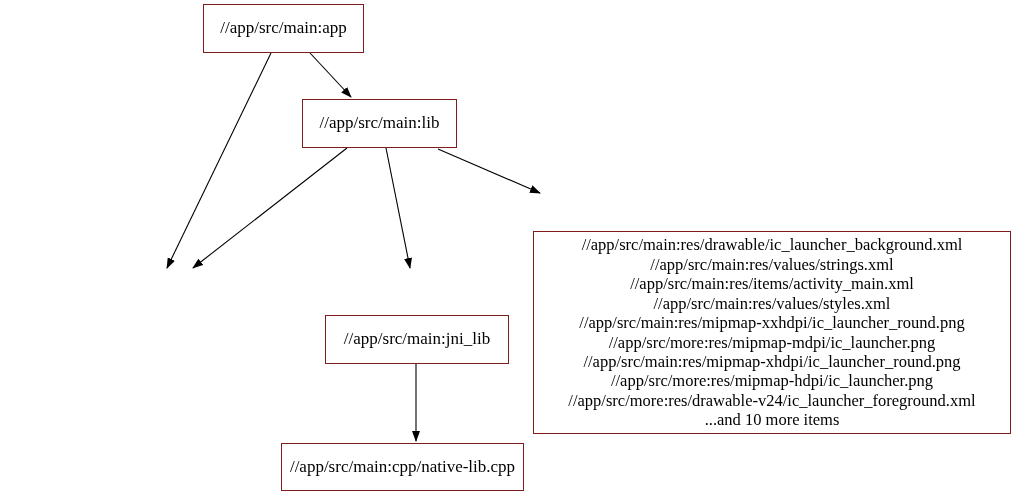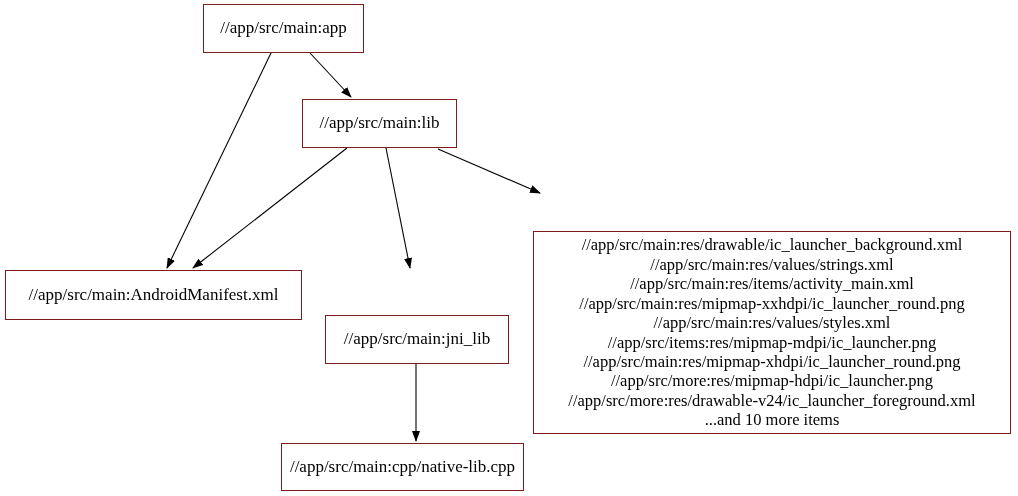--- a/index.html
+++ b/index.html
@@ -62,35 +62,32 @@
   </svg>
 
   <div class="node" style="left:203px; top:4px; width:161px; height:49px;">
     <span>//app/src/main:app</span>
   </div>
 
   <div class="node" style="left:302px; top:99px; width:155px; height:49px;">
     <span>//app/src/main:lib</span>
   </div>
 
-  <div class="node" style="left:5px; top:270px; width:297px; height:50px;">
-    <span>//app/src/main:AndroidManifest.xml</span>
-  </div>
 
   <div class="node" style="left:325px; top:270px; width:184px; height:49px;margin-top:45px;">
     <span>//app/src/main:jni_lib</span>
   </div>
 
   <div class="node multi" style="left:533px; top:195px; width:478px; height:203px;margin-top:36px;">
     <span>//app/src/main:res/drawable/ic_launcher_background.xml</span>
     <span>//app/src/main:res/values/strings.xml</span>
     <span>//app/src/main:res/items/activity_main.xml</span>
+    <span>//app/src/main:res/values/styles.xml</span>
     <span>//app/src/main:res/mipmap-xxhdpi/ic_launcher_round.png</span>
-    <span>//app/src/main:res/values/styles.xml</span>
-    <span>//app/src/items:res/mipmap-mdpi/ic_launcher.png</span>
+    <span>//app/src/more:res/mipmap-mdpi/ic_launcher.png</span>
     <span>//app/src/main:res/mipmap-xhdpi/ic_launcher_round.png</span>
     <span>//app/src/more:res/mipmap-hdpi/ic_launcher.png</span>
     <span>//app/src/more:res/drawable-v24/ic_launcher_foreground.xml</span>
     <span>...and 10 more items</span>
   </div>
 
   <div class="node" style="left:281px; top:443px; width:243px; height:48px;">
     <span>//app/src/main:cpp/native-lib.cpp</span>
   </div>
 

